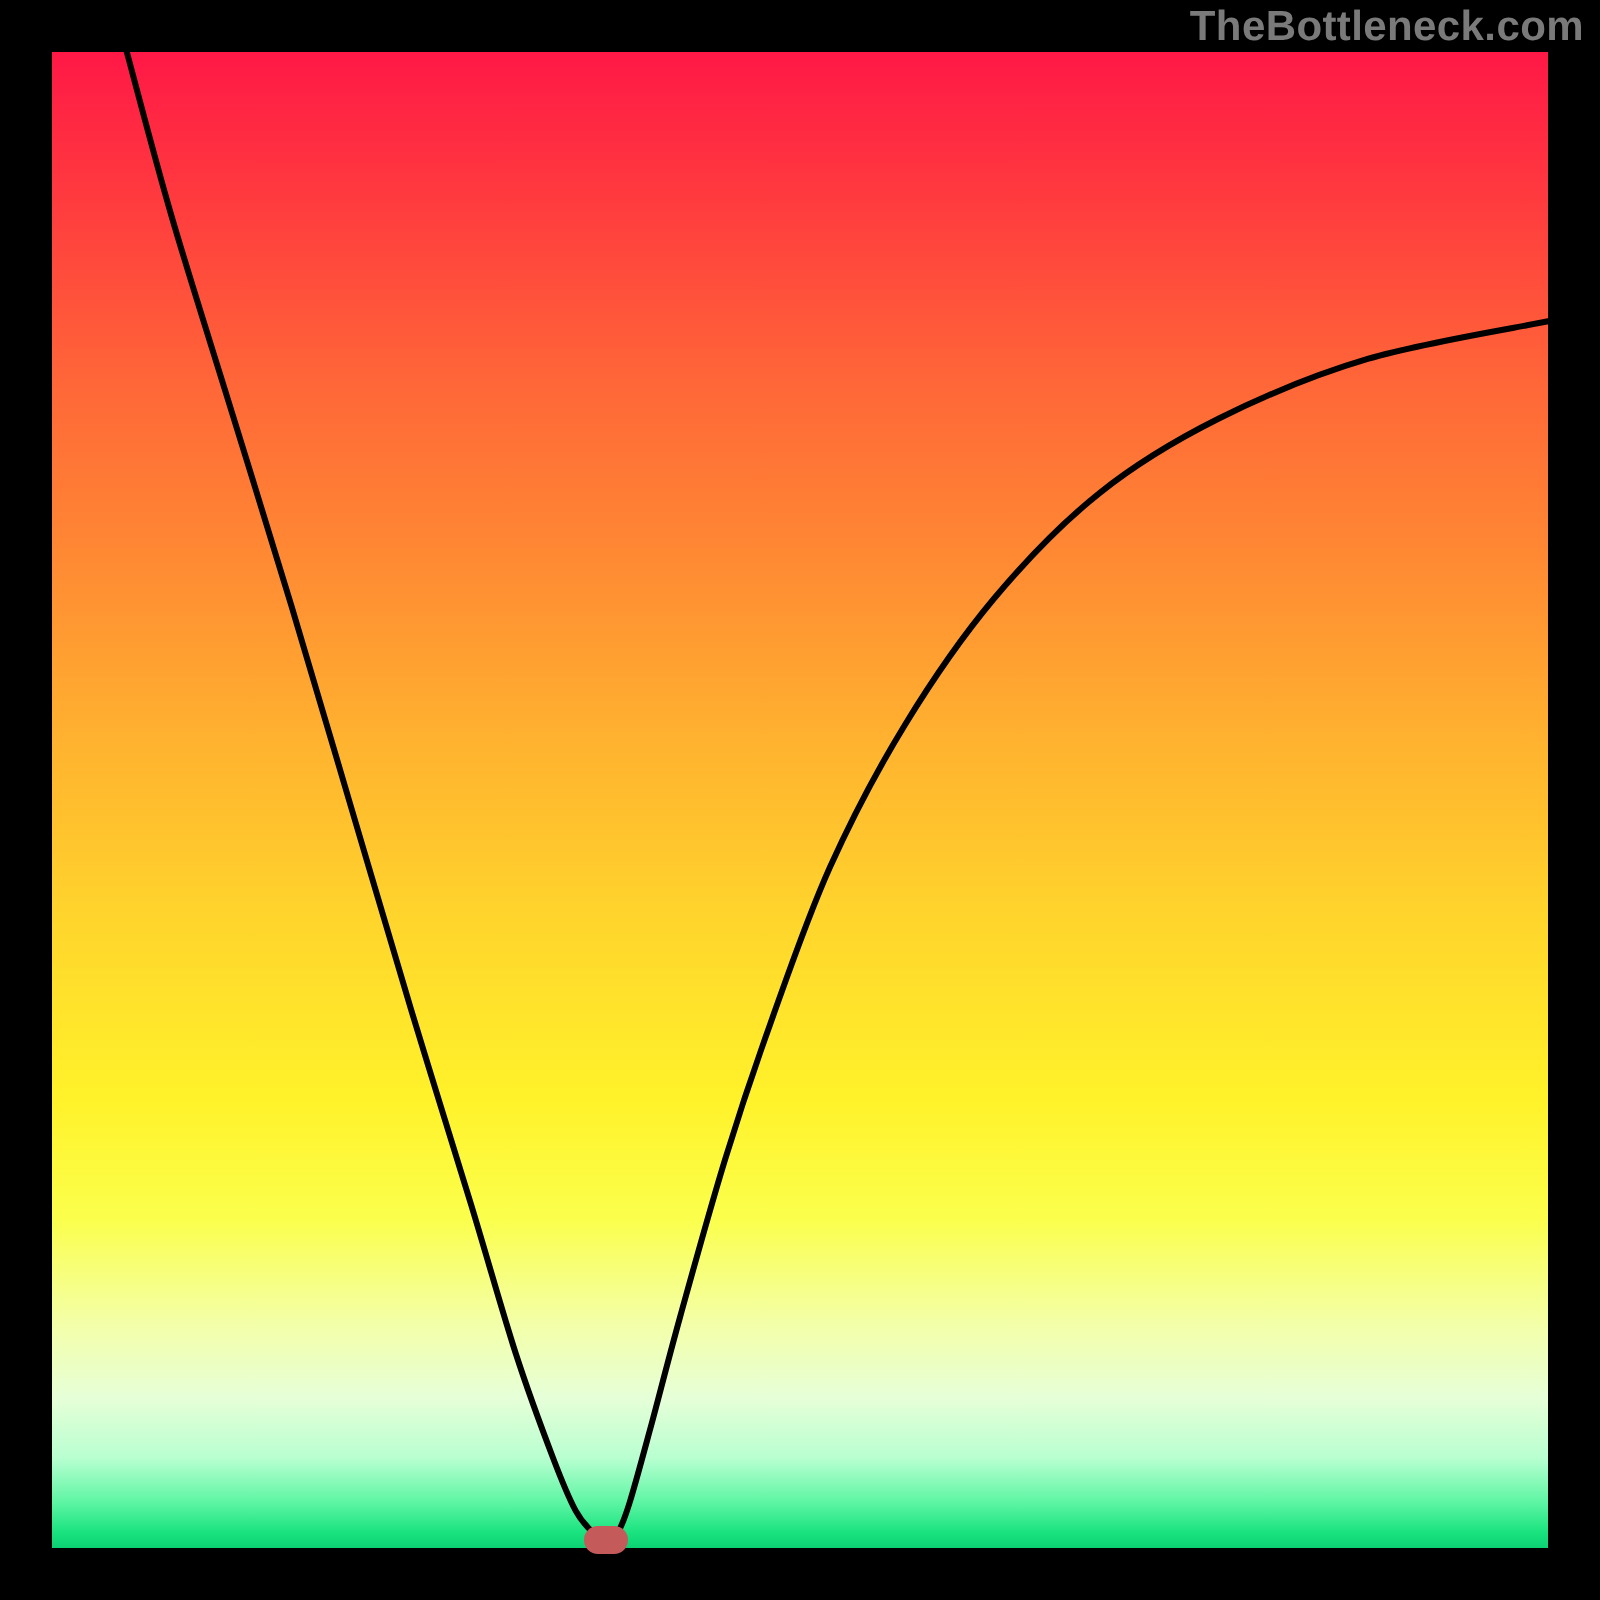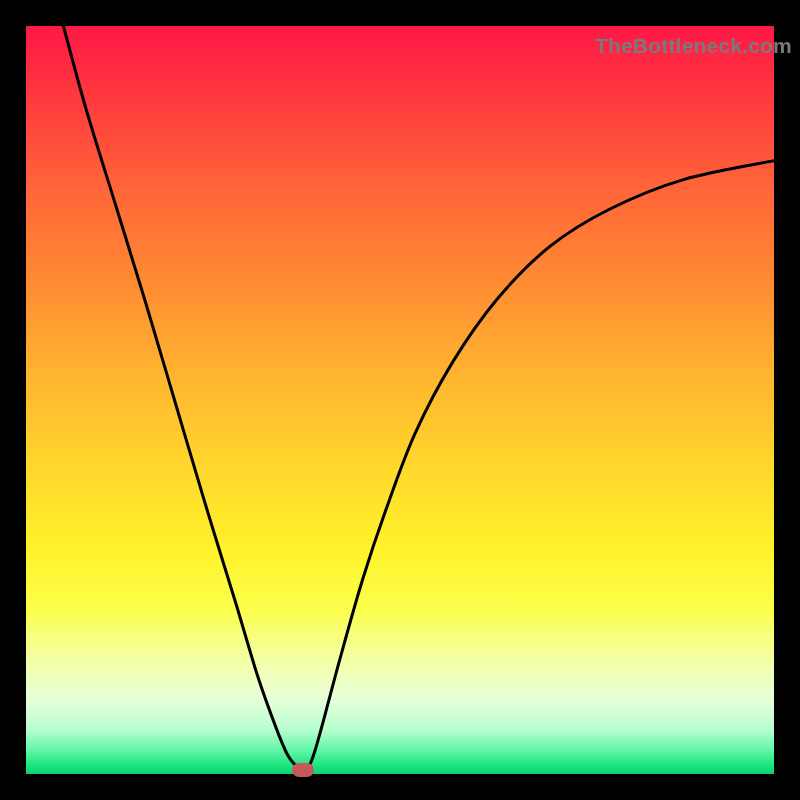--- a/index.html
+++ b/index.html
@@ -60,21 +60,20 @@
   .watermark {
     position: absolute;
     top: 2px;
     right: 8px;
     font-family: Arial, Helvetica, sans-serif;
     font-size: 21px;
     font-weight: 600;
     color: #7a7a7a;
     letter-spacing: 0.2px;
     z-index: 10;
-    margin-top: 32px;
   }
 </style>
 </head>
 <body>
 
 <div class="watermark">TheBottleneck.com</div>
 
 <div class="frame">
   <div class="plot"></div>
   <svg class="curve" viewBox="0 0 748 748" preserveAspectRatio="none">

